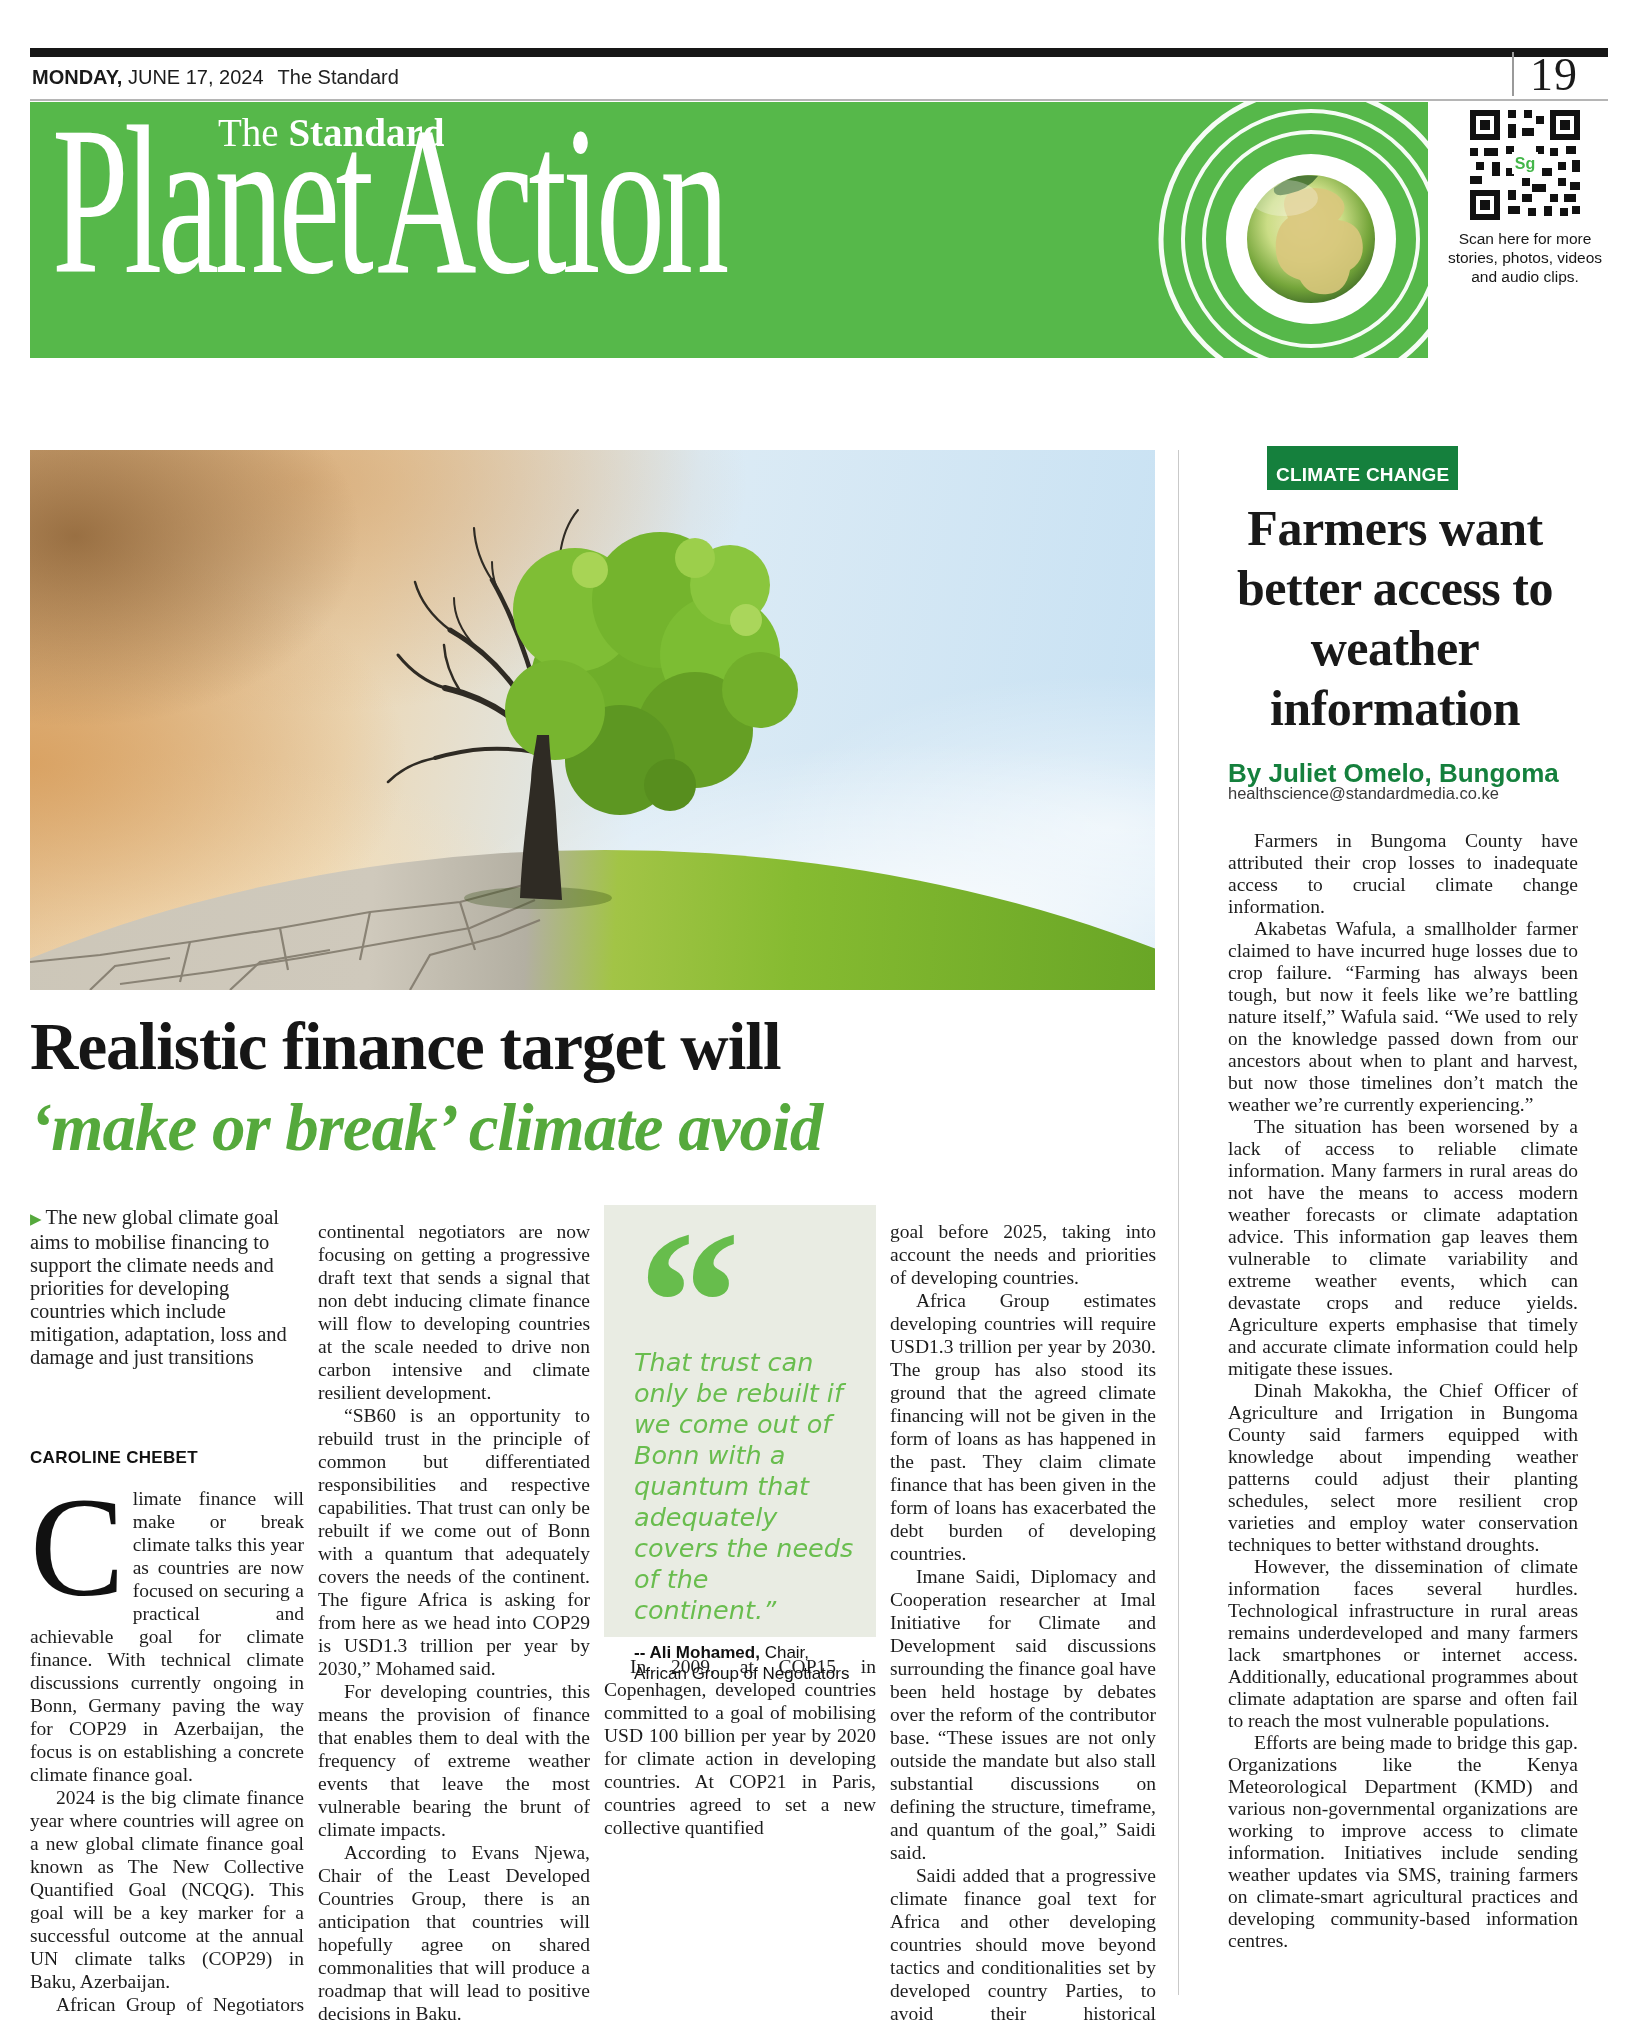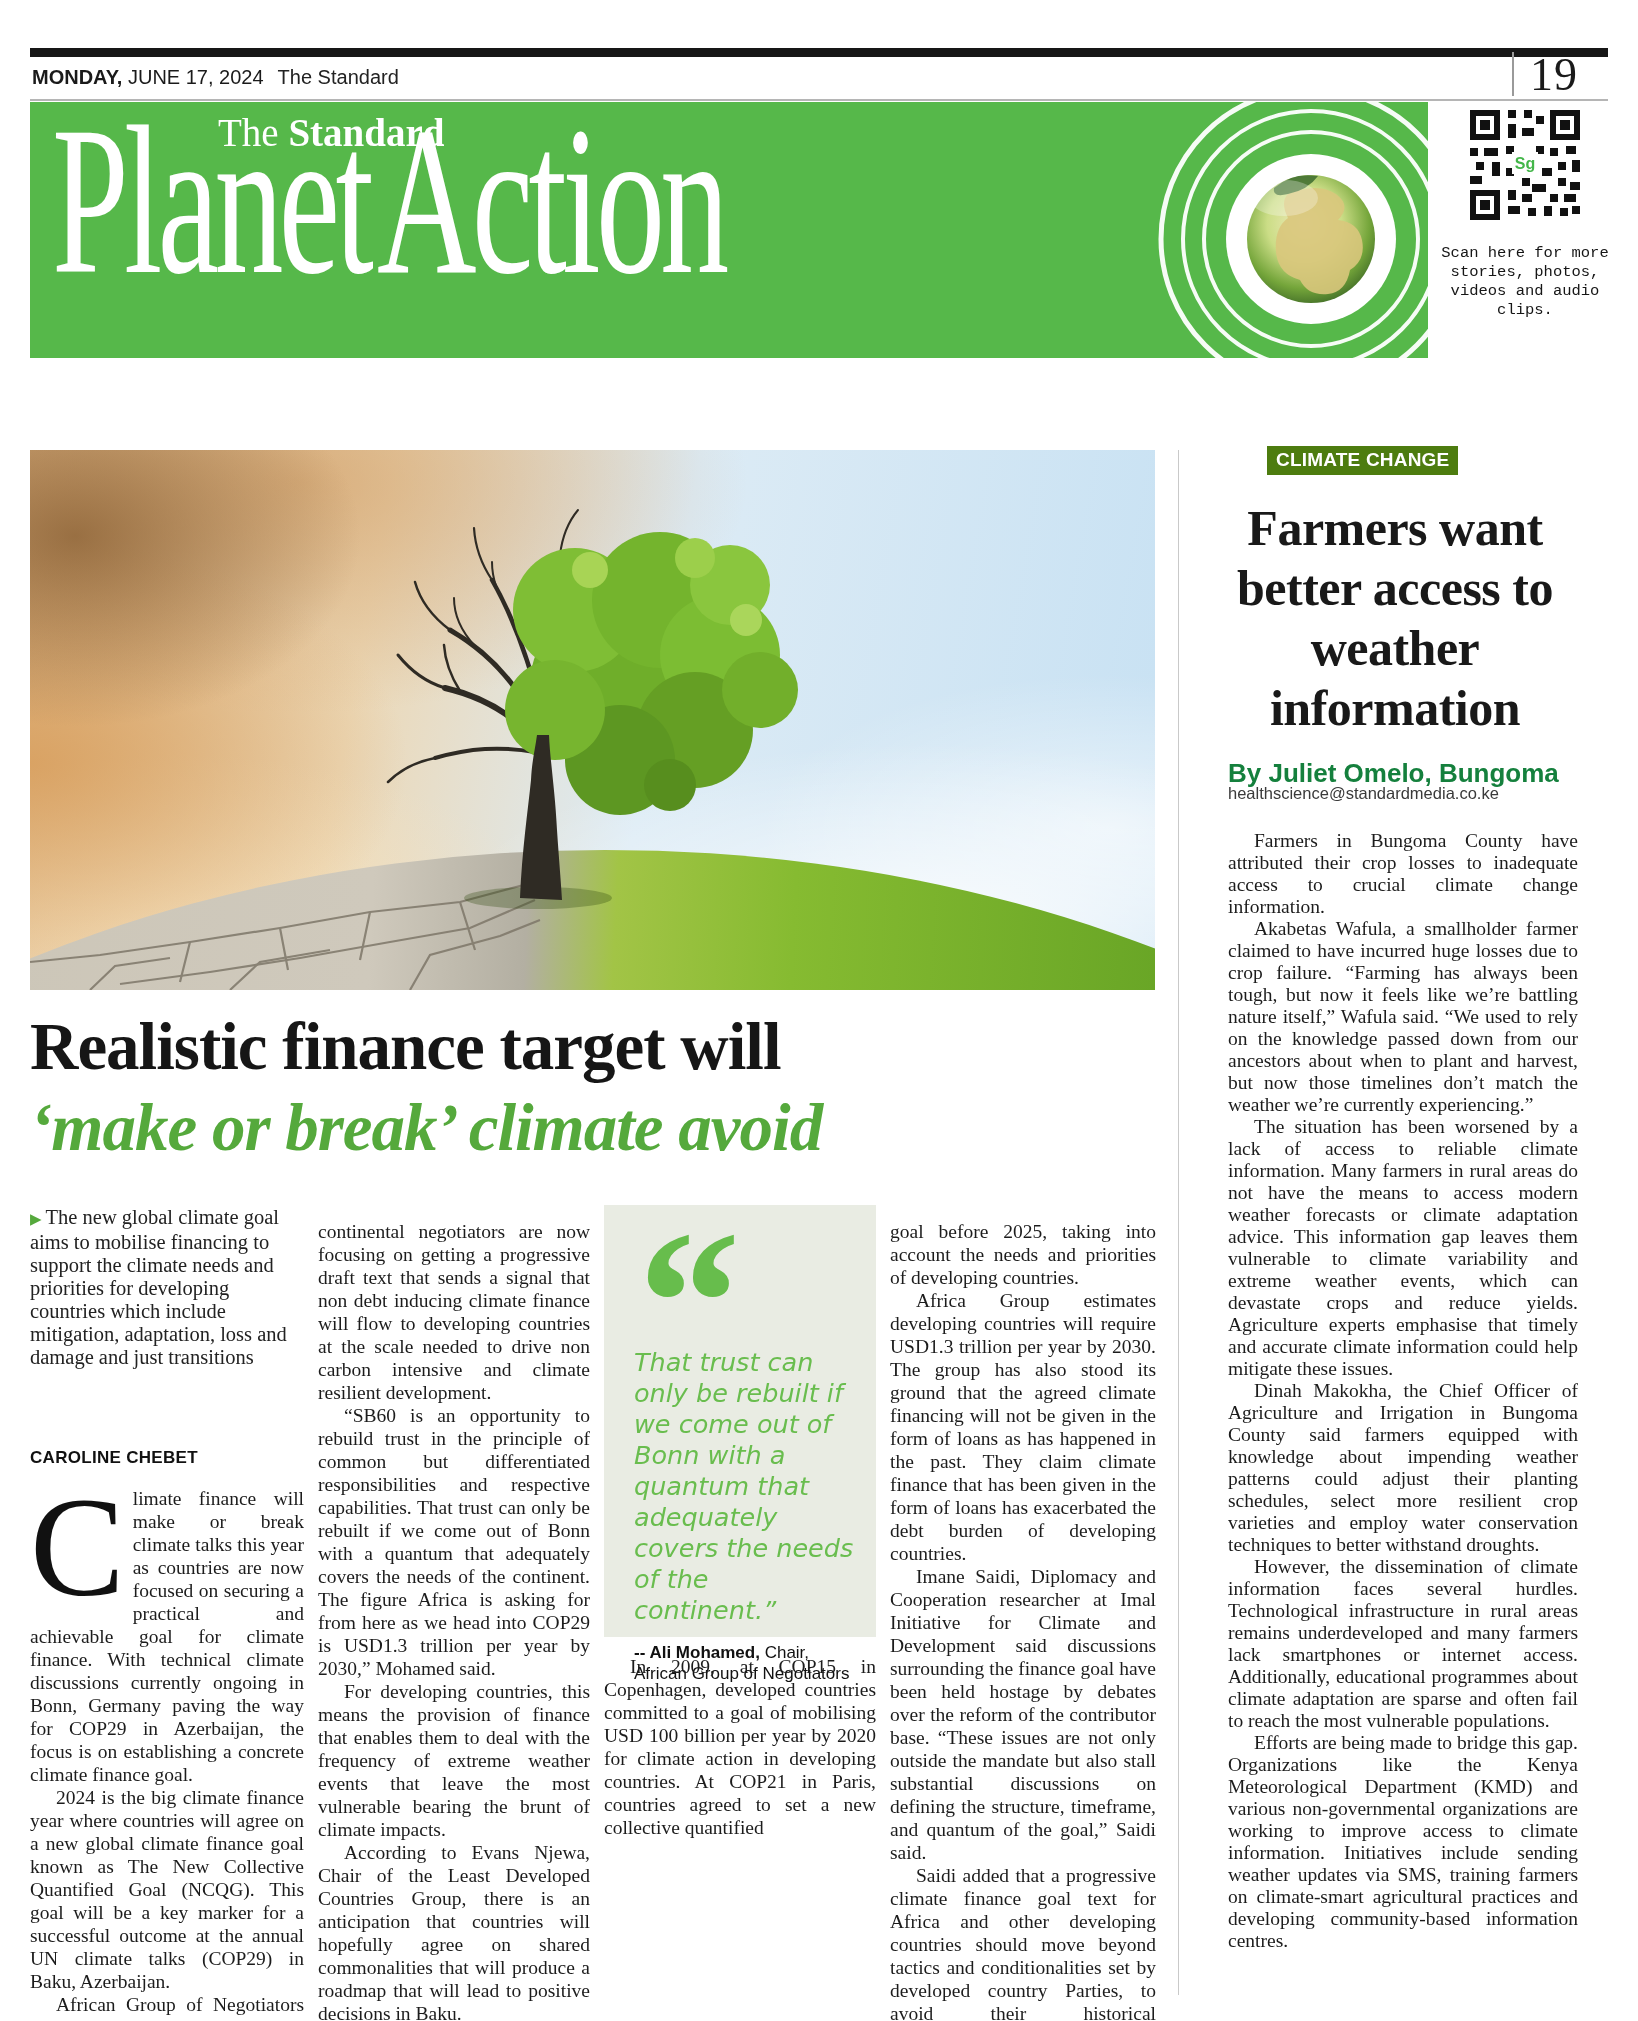--- a/index.html
+++ b/index.html
@@ -23,21 +23,21 @@
   #brand-line .std{font-weight:bold;}
   #planet-title{position:absolute;left:22px;top:-34px;color:#fff;font-size:212px;line-height:1.25;
                 letter-spacing:-7px;transform:scaleX(.65);transform-origin:0 0;white-space:nowrap;}
   #planet-title .w2{margin-left:12px;}
   #banner-circles{position:absolute;left:1108px;top:-36px;}
   #teaser{position:absolute;left:26px;top:218px;color:#fff;font-size:31px;white-space:nowrap;}
   #teaser .b{font-weight:bold;}
 
   
   #qr-block{left:1436px;top:106px;width:178px;text-align:center;}
-  #qr-caption{margin-top:16px;font-family:Liberation Mono, monospace;font-size:15.5px;
+  #qr-caption{margin-top:2px;font-family:Liberation Sans, sans-serif;font-size:15.5px;
               line-height:1.22;color:#161616;}
 
   
   #photo{left:30px;top:450px;width:1125px;height:540px;overflow:hidden;
     background:
       radial-gradient(ellipse 420px 280px at 4% 16%, rgba(134,92,48,.78), rgba(134,92,48,0) 68%),
       radial-gradient(ellipse 540px 320px at 0% 58%, rgba(216,158,92,.85), rgba(216,158,92,0) 70%),
       radial-gradient(ellipse 640px 330px at 24% 6%, rgba(206,152,94,.6), rgba(206,152,94,0) 70%),
       radial-gradient(ellipse 520px 260px at 14% 92%, rgba(246,226,190,.9), rgba(246,226,190,0) 74%),
       radial-gradient(ellipse 700px 260px at 80% 88%, rgba(255,255,255,.85), rgba(255,255,255,0) 70%),
@@ -73,22 +73,22 @@
              padding:10px 22px 0 30px;}
   #quote-mark{font-family:"Liberation Serif",serif;font-weight:bold;font-size:205px;line-height:.86;
               height:128px;color:#67bd4c;overflow:hidden;margin-left:4px;}
   #quote-text{font-family:"DejaVu Sans",sans-serif;font-style:italic;font-size:25.5px;line-height:31px;
               color:#69bd4e;margin-top:4px;}
   #quote-attr{margin-top:16px;font-family:"Liberation Sans",sans-serif;font-size:17px;line-height:1.25;color:#111;}
   #quote-attr .b{font-weight:bold;}
 
   
   #sidebar-rule{left:1178px;top:450px;width:1px;height:1545px;background:#c9c9c9;}
-  #sidebar-tag{left:1267px;top:446px;background:#4d7c0f;color:#fff;font-family:"Liberation Sans",sans-serif;
-               font-weight:bold;font-size:19px;padding:3px 9px 4px 9px;letter-spacing:.2px;text-align:right;}
+  #sidebar-tag{left:1267px;top:446px;background:#15803d;color:#fff;font-family:"Liberation Sans",sans-serif;
+               font-weight:bold;font-size:19px;padding:18px 9px 4px 9px;letter-spacing:.2px;text-align:right;}
   #sidebar-headline{left:1228px;top:498px;width:334px;font-size:50px;line-height:60px;font-weight:bold;
                     color:#191919;letter-spacing:-.5px;text-align:center;}
   #sidebar-byline{left:1228px;top:758px;font-family:"Liberation Sans",sans-serif;font-weight:bold;
                   font-size:26px;color:#15803d;}
   #sidebar-email{left:1228px;top:784px;font-family:"Liberation Sans",sans-serif;font-size:16.5px;color:#3a3a3a;}
   #sidebar-body{left:1228px;top:830px;width:350px;font-size:19.5px;line-height:22px;text-align:justify;color:#1c1c1c;}
   #sidebar-body p{margin:0;text-indent:26px;}
 </style>
 </head>
 <body>

